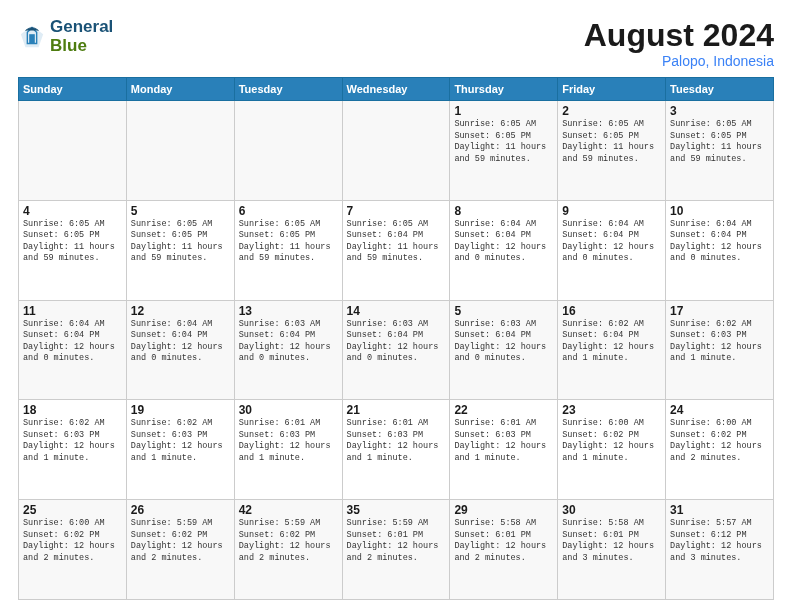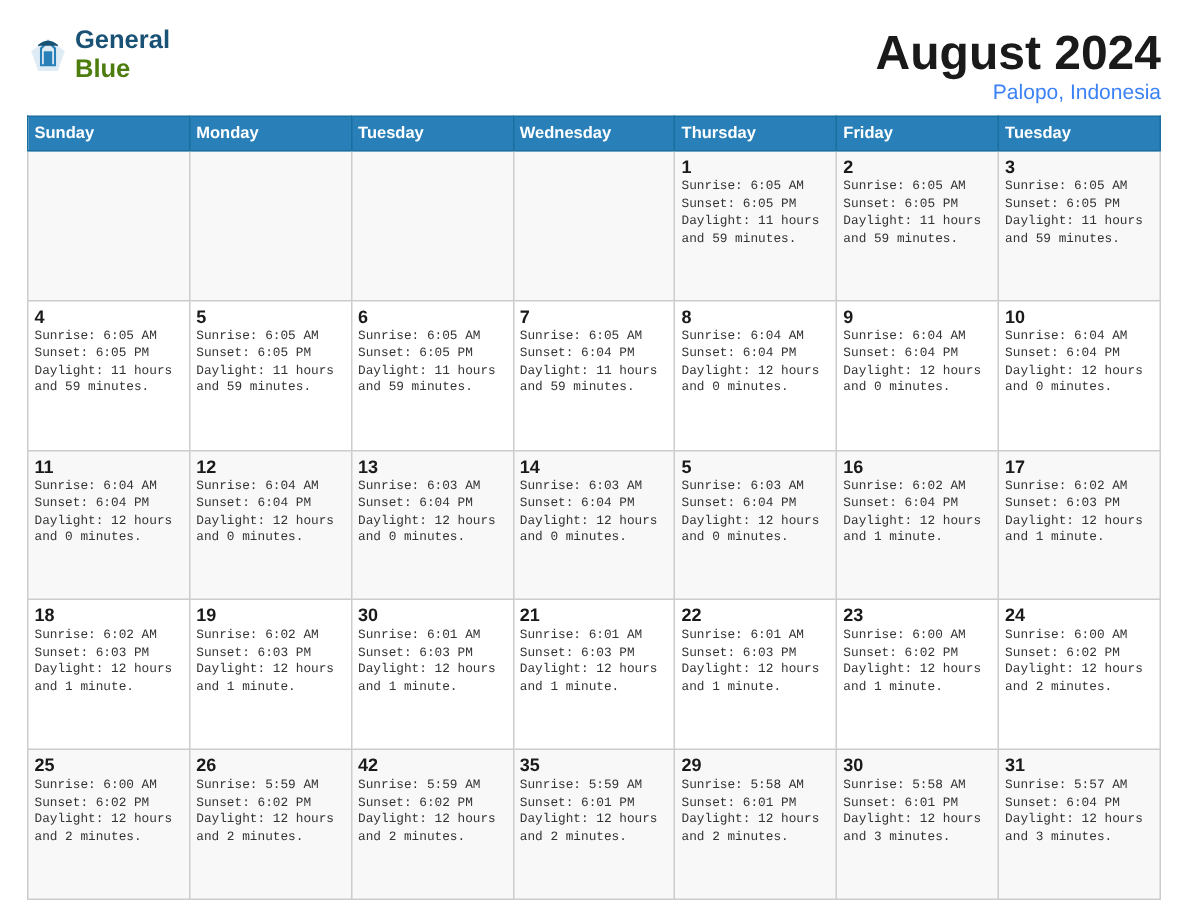--- a/index.html
+++ b/index.html
@@ -350,20 +350,20 @@
           <td>
             <span class="day-num">30</span>
             <div class="day-info" style="white-space: pre-line;">Sunrise: 5:58 AM
 Sunset: 6:01 PM
 Daylight: 12 hours
 and 3 minutes.</div>
           </td>
           <td>
             <span class="day-num">31</span>
             <div class="day-info" style="white-space: pre-line;">Sunrise: 5:57 AM
-Sunset: 6:04 PM
+Sunset: 6:12 PM
 Daylight: 12 hours
 and 3 minutes.</div>
           </td>
         </tr>
       </tbody>
   </table>
 </div>
 
 </body></html>

